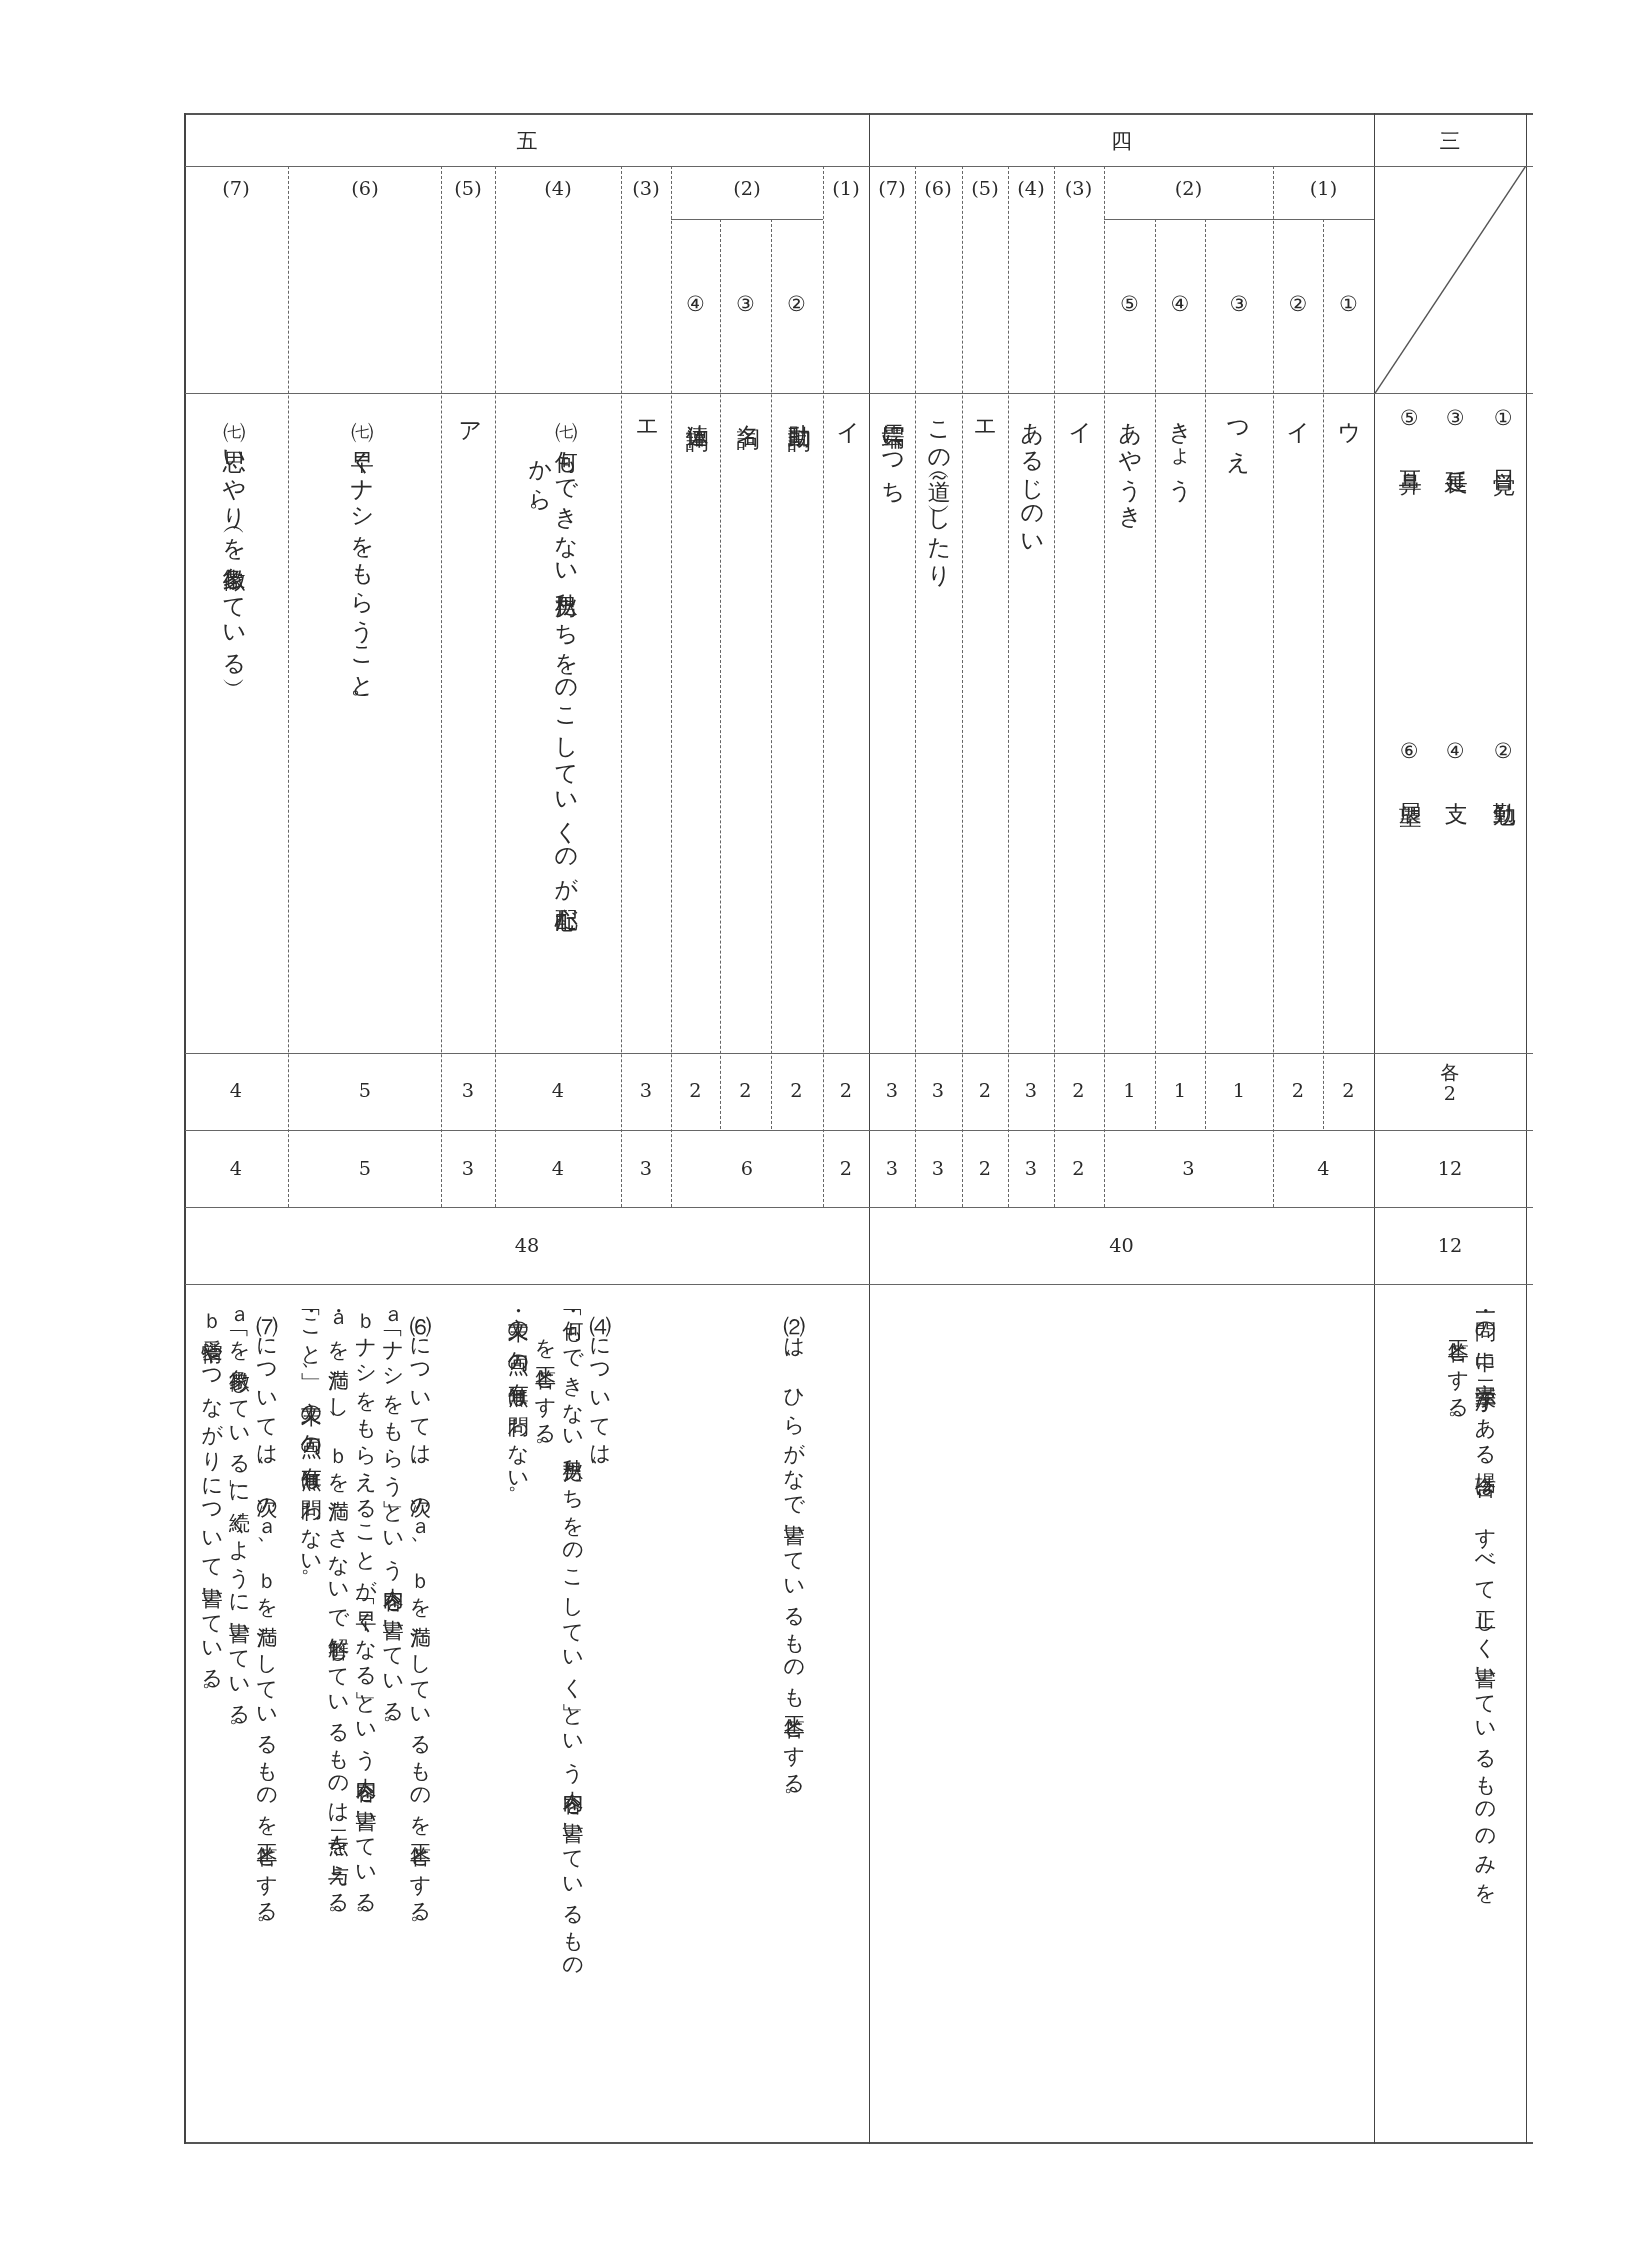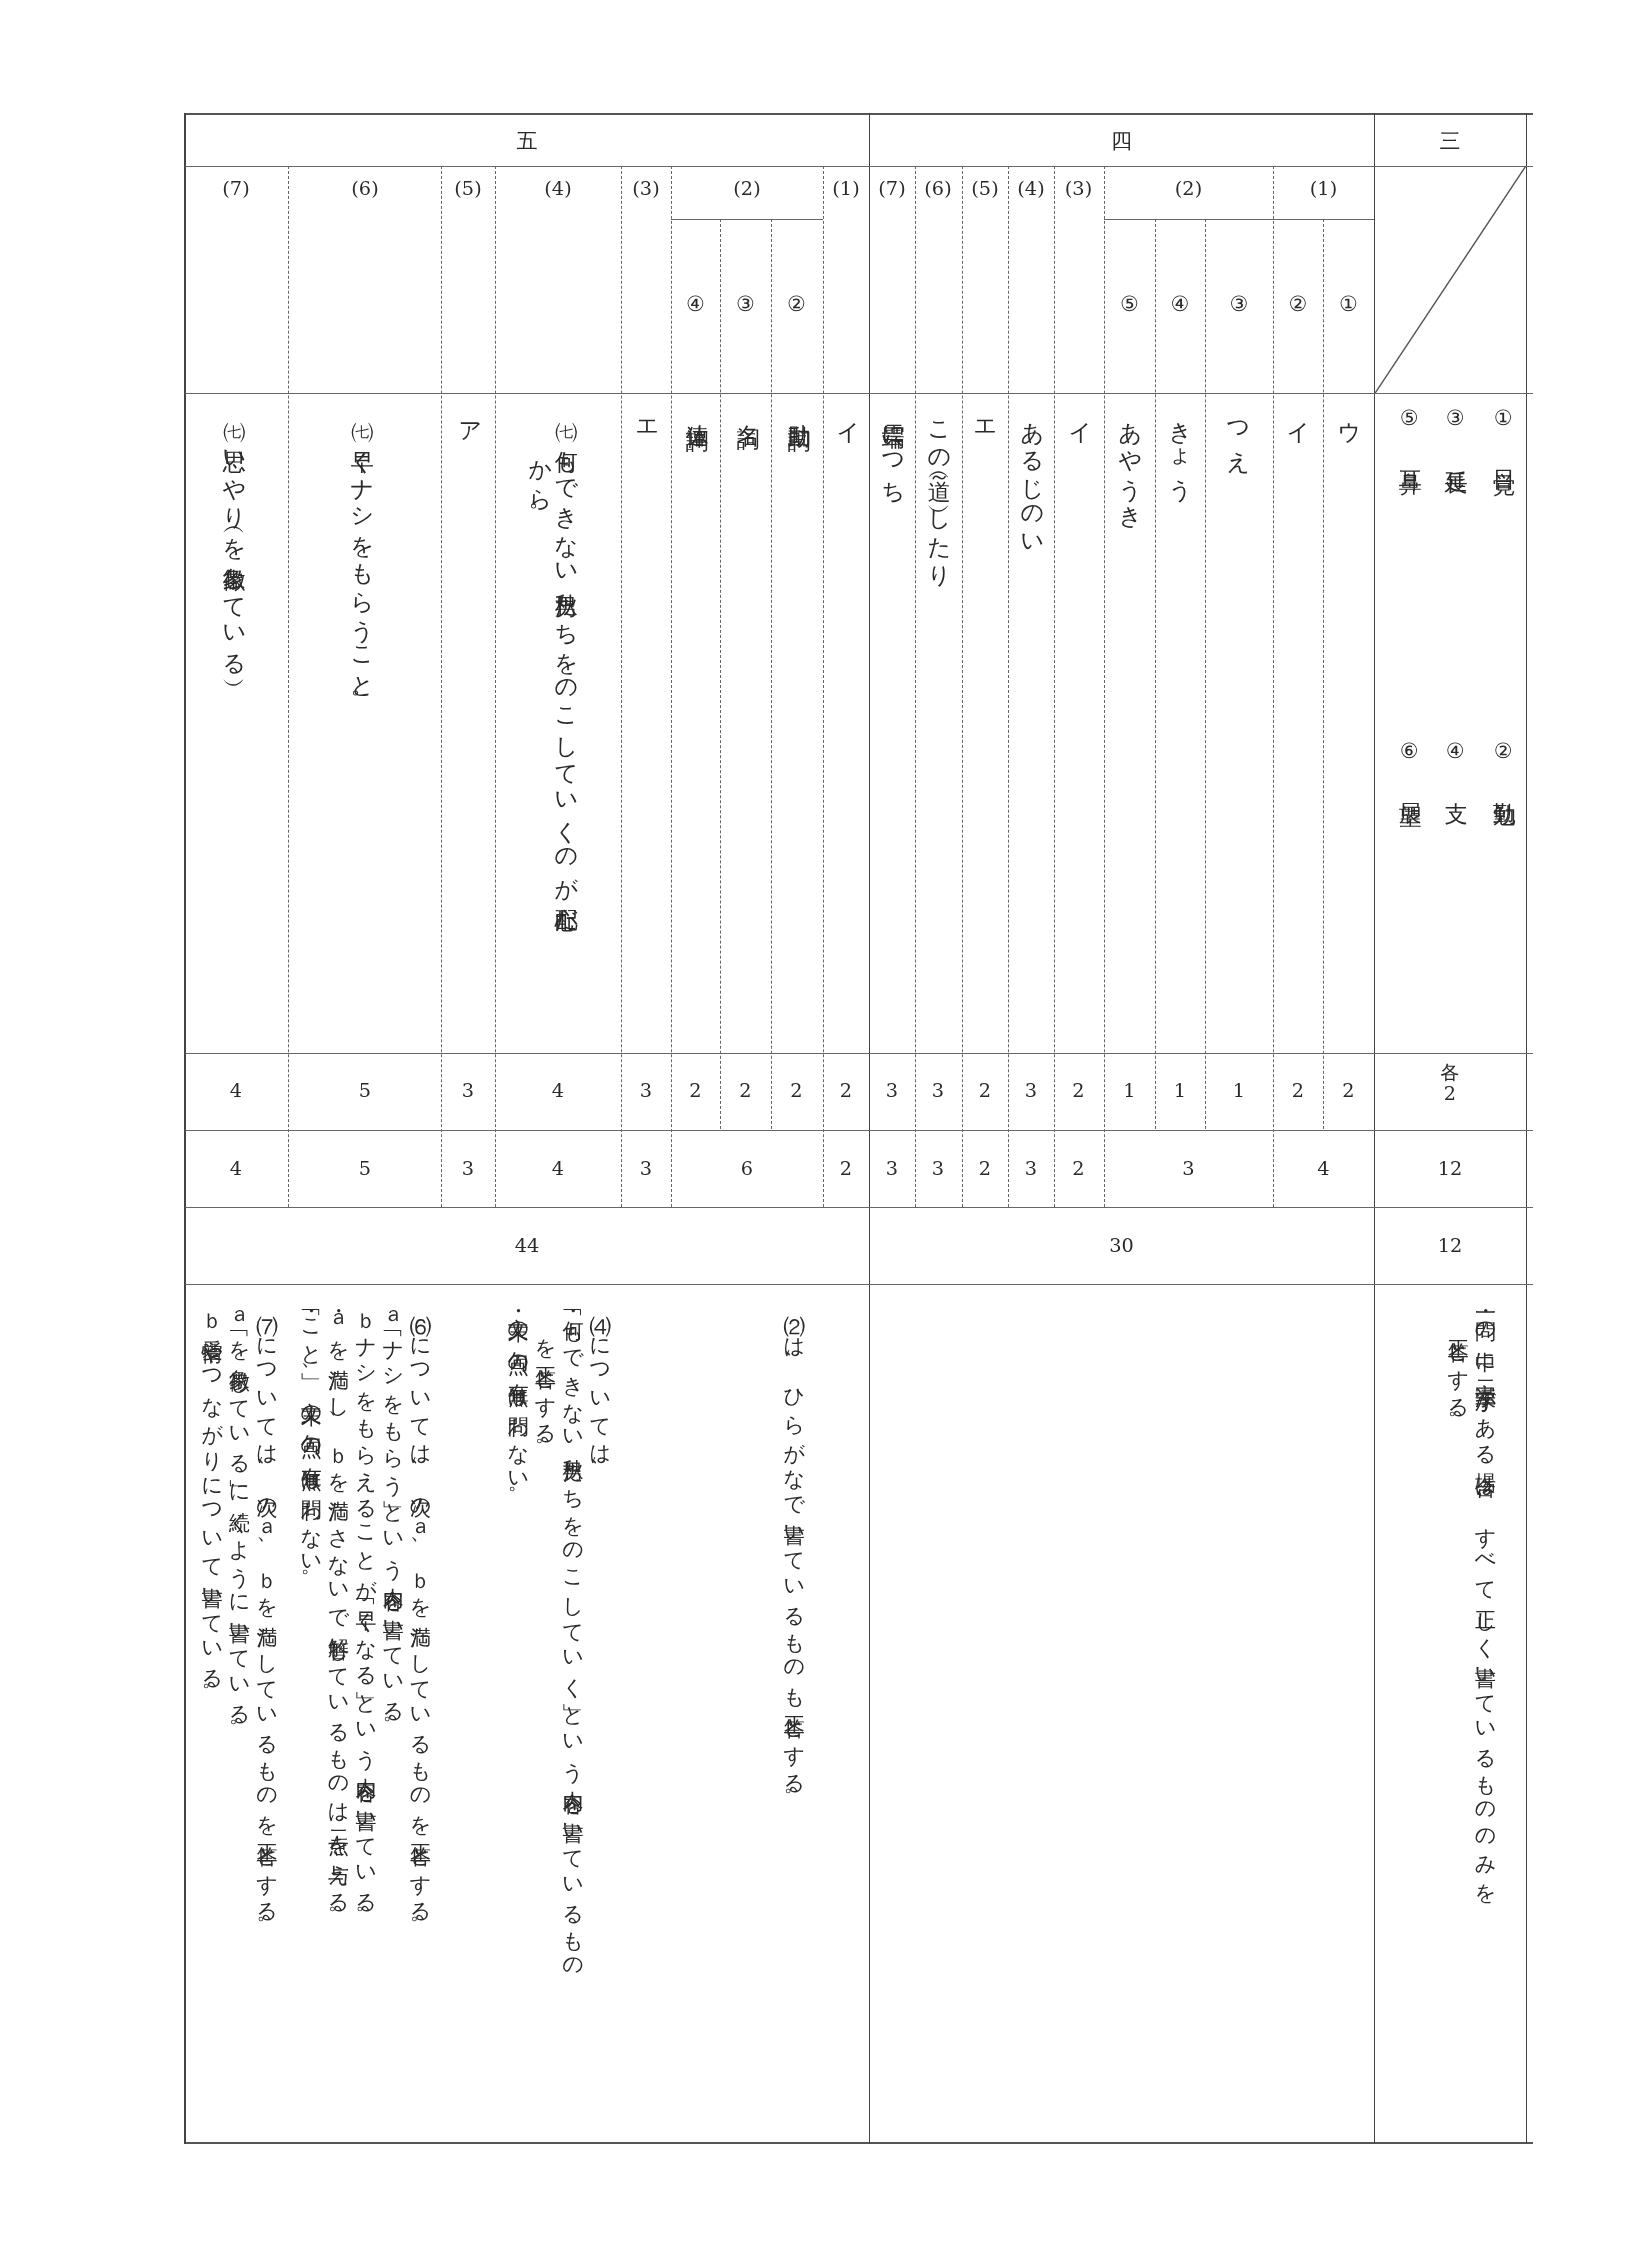--- a/index.html
+++ b/index.html
@@ -160,22 +160,22 @@
 <div class="num" style="left:962px; width:46px; top:1157px;">2</div>
 <div class="num" style="left:1008px; width:46px; top:1157px;">3</div>
 <div class="num" style="left:1054px; width:49px; top:1157px;">2</div>
 <div class="num" style="left:1104px; width:169px; top:1157px;">3</div>
 <div class="num" style="left:1273px; width:101px; top:1157px;">4</div>
 
 <div class="num" style="left:1374px; width:152px; top:1062px; white-space:pre; line-height:1.1;">各
 2</div>
 <div class="num" style="left:1374px; width:152px; top:1157px;">12</div>
 
-<div class="num" style="left:185px; width:684px; top:1234px;">44</div>
-<div class="num" style="left:869px; width:505px; top:1234px;">30</div>
+<div class="num" style="left:185px; width:684px; top:1234px;">48</div>
+<div class="num" style="left:869px; width:505px; top:1234px;">40</div>
 <div class="num" style="left:1374px; width:152px; top:1234px;">12</div>
 
 <div class="note" style="left:198px; top:1299px; height:830px;">⑺については、次のａ、ｂを満たしているものを正答とする。
 ａ「を象徴している」に続くように書いている。
 ｂ愛情やつながりについて書いている。</div>
 <div class="note" style="left:297px; top:1299px; height:830px;">⑹については、次のａ、ｂを満たしているものを正答とする。
 ａ「ナシをもらう」という内容を書いている。
 ｂナシをもらえることが「早くなる」という内容を書いている。
 ・ａを満たし、ｂを満たさないで解答しているものは二点を与える。
 ・「こと」、文末の句点の有無は問わない。</div>

